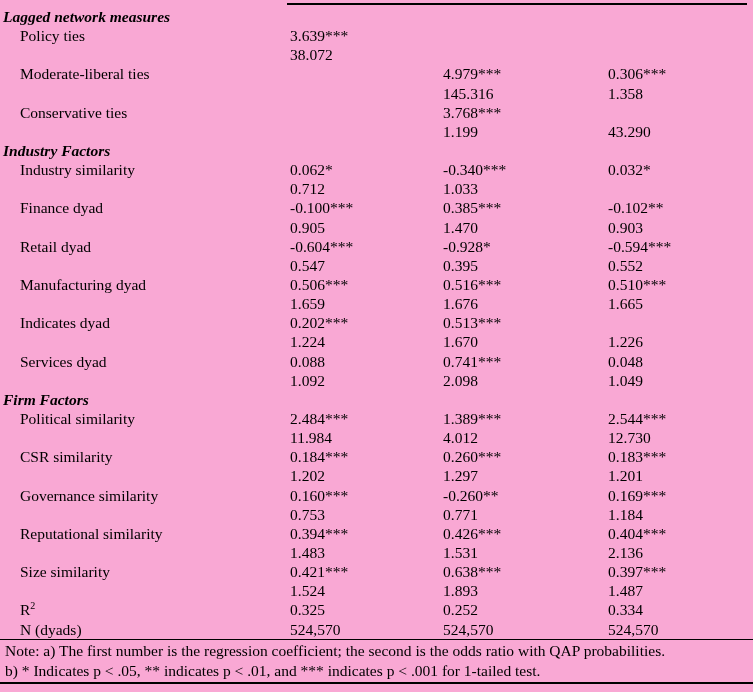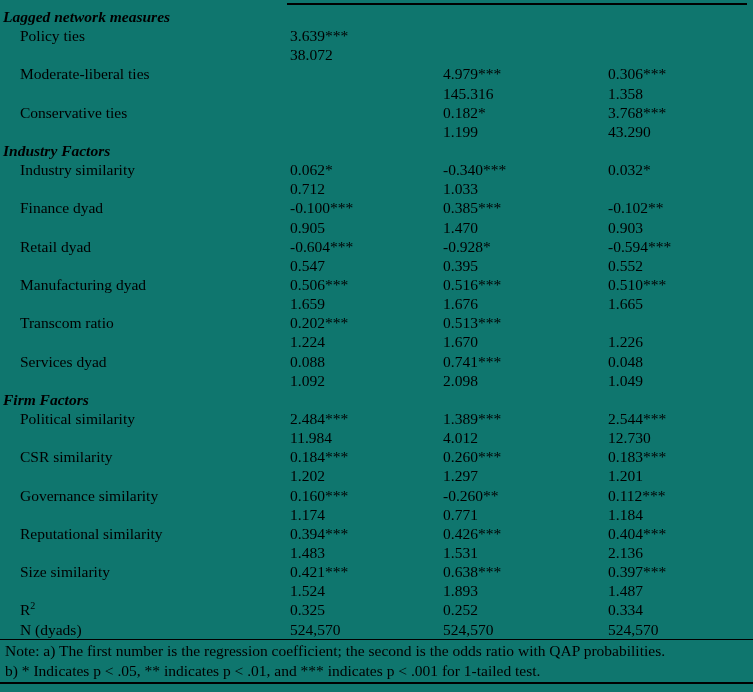--- a/index.html
+++ b/index.html
@@ -4,21 +4,21 @@
 <style>
   html, body {
     margin: 0;
     padding: 0;
     background: #ffffff;
   }
   .page {
     position: relative;
     width: 753px;
     height: 692px;
-    background: #0f766e;
+    background: #f9a8d4;
     color: #000000;
     font-family: "Liberation Serif", "DejaVu Serif", serif;
     font-size: 15.5px;
     overflow: hidden;
   }
   .top-rule {
     position: absolute;
     top: 3px;
     left: 287px;
     width: 460px;
@@ -111,21 +111,20 @@
       </div>
       <div class="trow">
         <div class="cell row-label"></div>
         <div class="cell"></div>
         <div class="cell">145.316</div>
         <div class="cell">1.358</div>
       </div>
       <div class="trow">
         <div class="cell row-label">Conservative ties</div>
         <div class="cell"></div>
-        <div class="cell">0.182*</div>
         <div class="cell">3.768***</div>
       </div>
       <div class="trow">
         <div class="cell row-label"></div>
         <div class="cell"></div>
         <div class="cell">1.199</div>
         <div class="cell">43.290</div>
       </div>
       <div class="trow">
         <div class="cell section-header">Industry Factors</div>
@@ -171,21 +170,21 @@
         <div class="cell">0.516***</div>
         <div class="cell">0.510***</div>
       </div>
       <div class="trow">
         <div class="cell row-label"></div>
         <div class="cell">1.659</div>
         <div class="cell">1.676</div>
         <div class="cell">1.665</div>
       </div>
       <div class="trow">
-        <div class="cell row-label">Transcom ratio</div>
+        <div class="cell row-label">Indicates dyad</div>
         <div class="cell">0.202***</div>
         <div class="cell">0.513***</div>
       </div>
       <div class="trow">
         <div class="cell row-label"></div>
         <div class="cell">1.224</div>
         <div class="cell">1.670</div>
         <div class="cell">1.226</div>
       </div>
       <div class="trow">
@@ -224,25 +223,25 @@
       <div class="trow">
         <div class="cell row-label"></div>
         <div class="cell">1.202</div>
         <div class="cell">1.297</div>
         <div class="cell">1.201</div>
       </div>
       <div class="trow">
         <div class="cell row-label">Governance similarity</div>
         <div class="cell">0.160***</div>
         <div class="cell">-0.260**</div>
-        <div class="cell">0.112***</div>
-      </div>
-      <div class="trow">
-        <div class="cell row-label"></div>
-        <div class="cell">1.174</div>
+        <div class="cell">0.169***</div>
+      </div>
+      <div class="trow">
+        <div class="cell row-label"></div>
+        <div class="cell">0.753</div>
         <div class="cell">0.771</div>
         <div class="cell">1.184</div>
       </div>
       <div class="trow">
         <div class="cell row-label">Reputational similarity</div>
         <div class="cell">0.394***</div>
         <div class="cell">0.426***</div>
         <div class="cell">0.404***</div>
       </div>
       <div class="trow">

